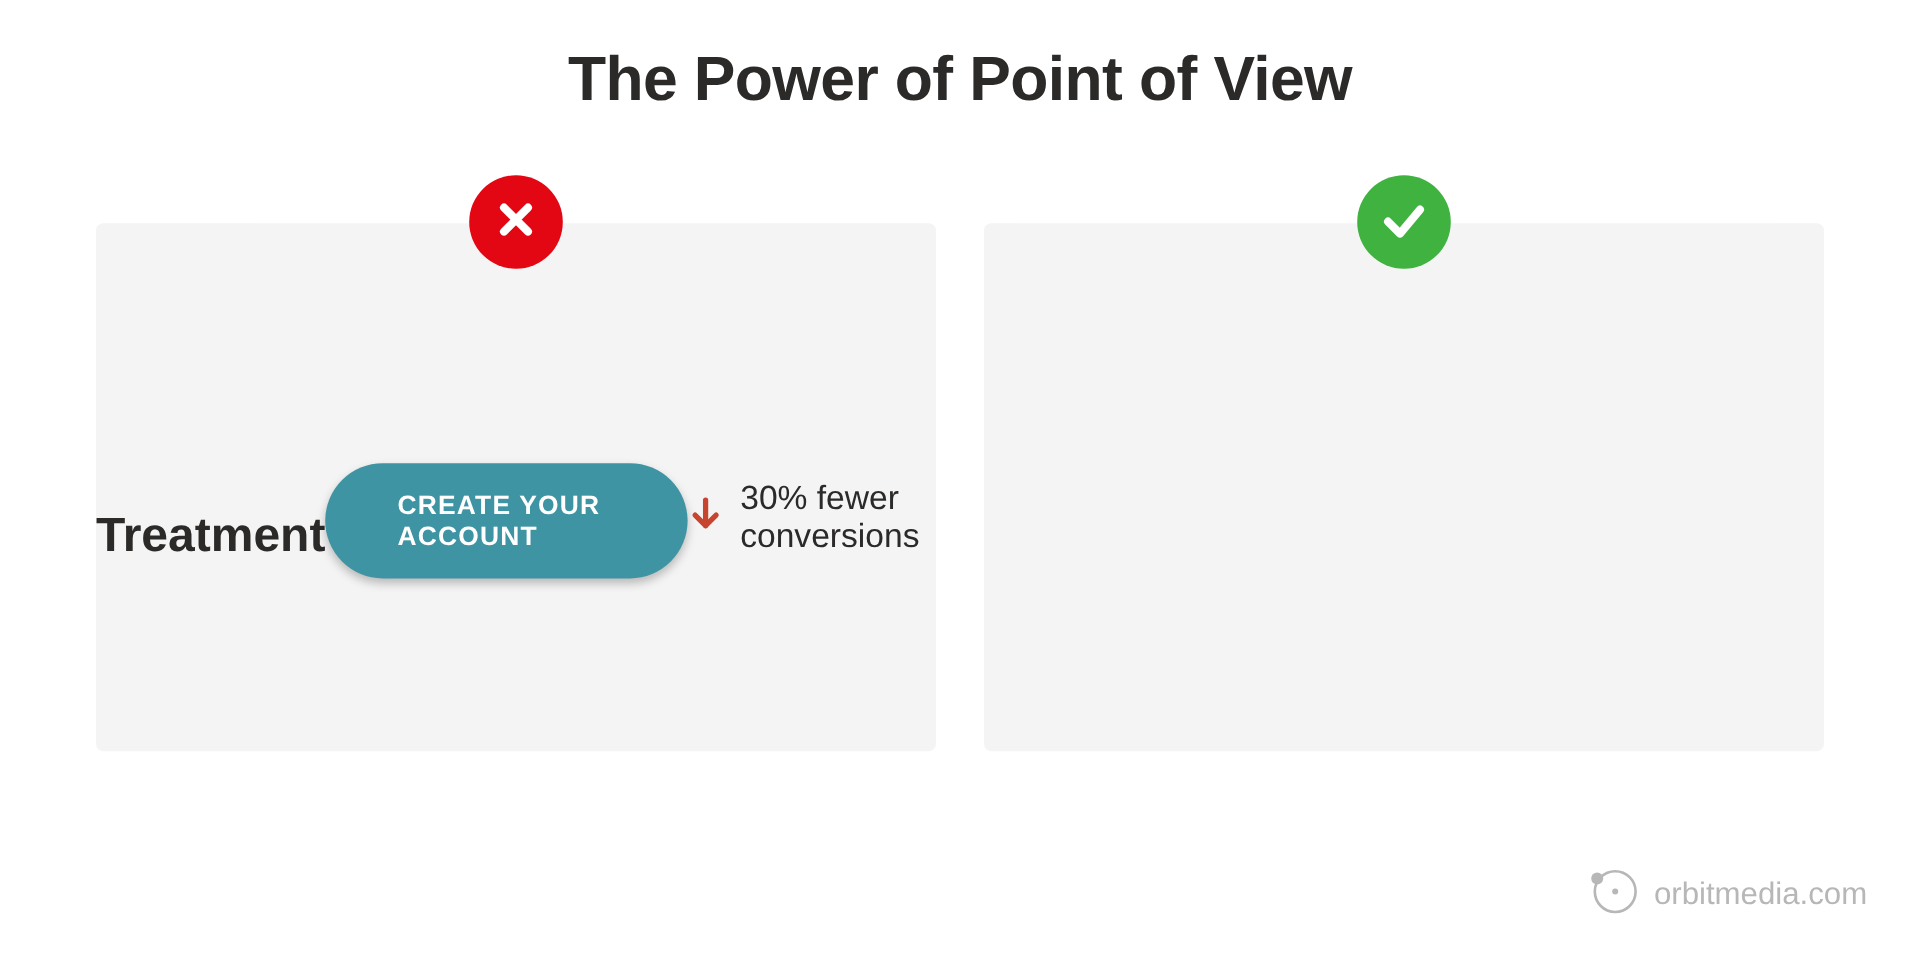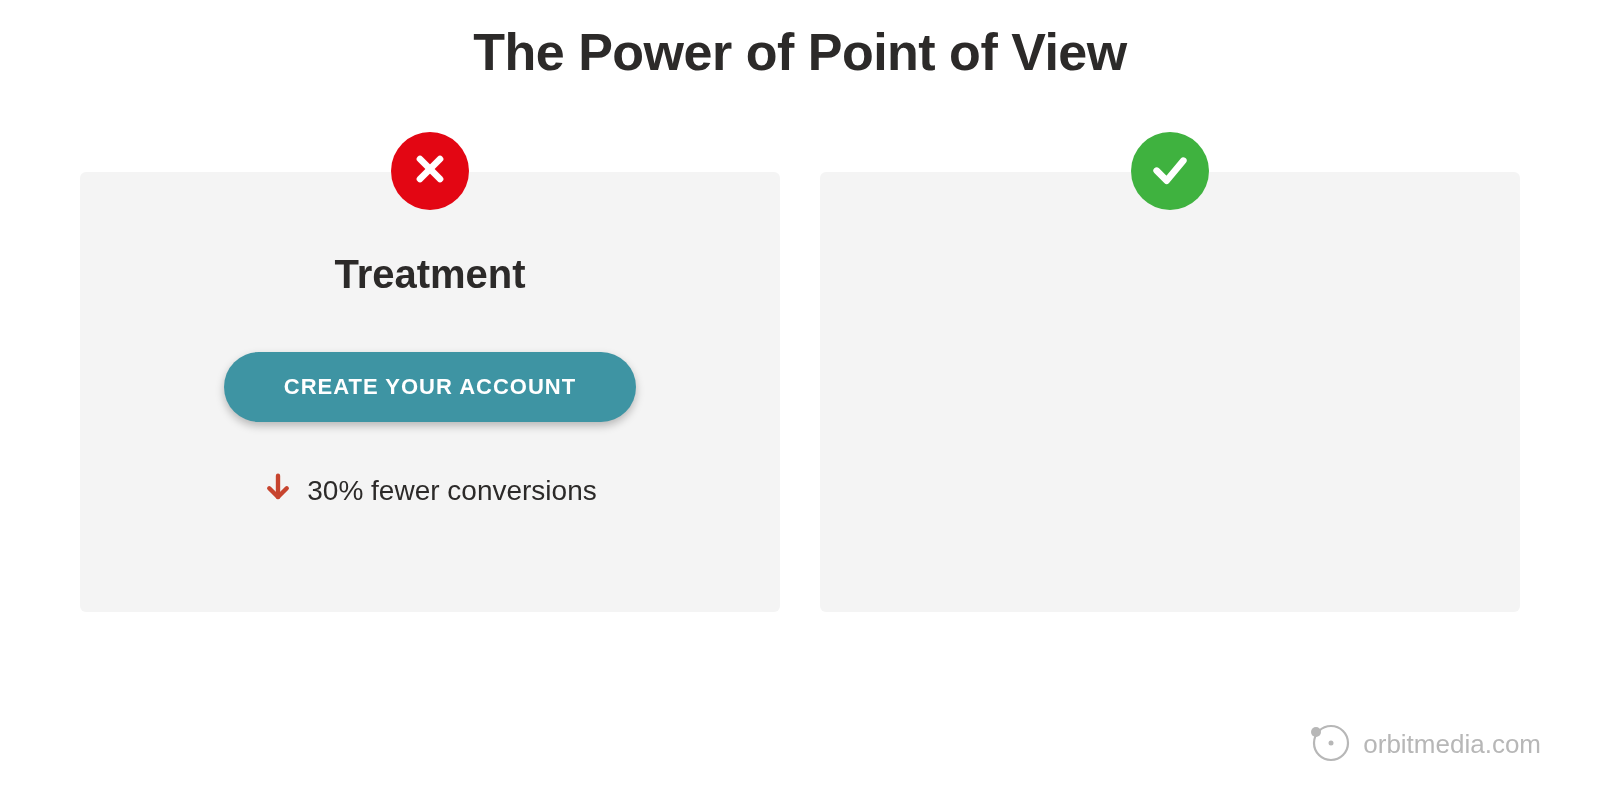--- a/index.html
+++ b/index.html
@@ -10,35 +10,35 @@
     font-family: -apple-system, BlinkMacSystemFont, "Segoe UI", Helvetica, Arial, sans-serif;
     display: flex;
     flex-direction: column;
     align-items: center;
     position: relative;
   }
   .title {
     font-size: 52px;
     font-weight: 800;
     color: #2c2a29;
-    margin-top: 22px;
+    margin-top: 36px;
     letter-spacing: -0.5px;
   }
   .cards {
     display: flex;
     gap: 40px;
     margin-top: 90px;
   }
   .card {
     width: 700px;
     height: 440px;
     background: #f4f4f4;
     border-radius: 6px;
     display: flex;
-    flex-direction: column;
+    flex-direction: row;
     align-items: center;
     position: relative;
   }
   .badge {
     position: absolute;
     top: -40px;
     left: 50%;
     transform: translateX(-50%);
     width: 78px;
     height: 78px;
@@ -79,21 +79,21 @@
     gap: 14px;
     font-size: 28px;
     color: #2c2a29;
     font-family: "Helvetica Neue Condensed", "Arial Narrow", Arial, sans-serif;
     font-stretch: condensed;
   }
   .result svg { width: 30px; height: 30px; }
   .footer {
     position: absolute;
     bottom: 30px;
-    right: 59px;
+    right: 44px;
     display: flex;
     align-items: center;
     gap: 12px;
     color: #b7b7b7;
     font-size: 26px;
   }
   .footer svg { width: 44px; height: 44px; }
 </style>
 </head>
 <body>

